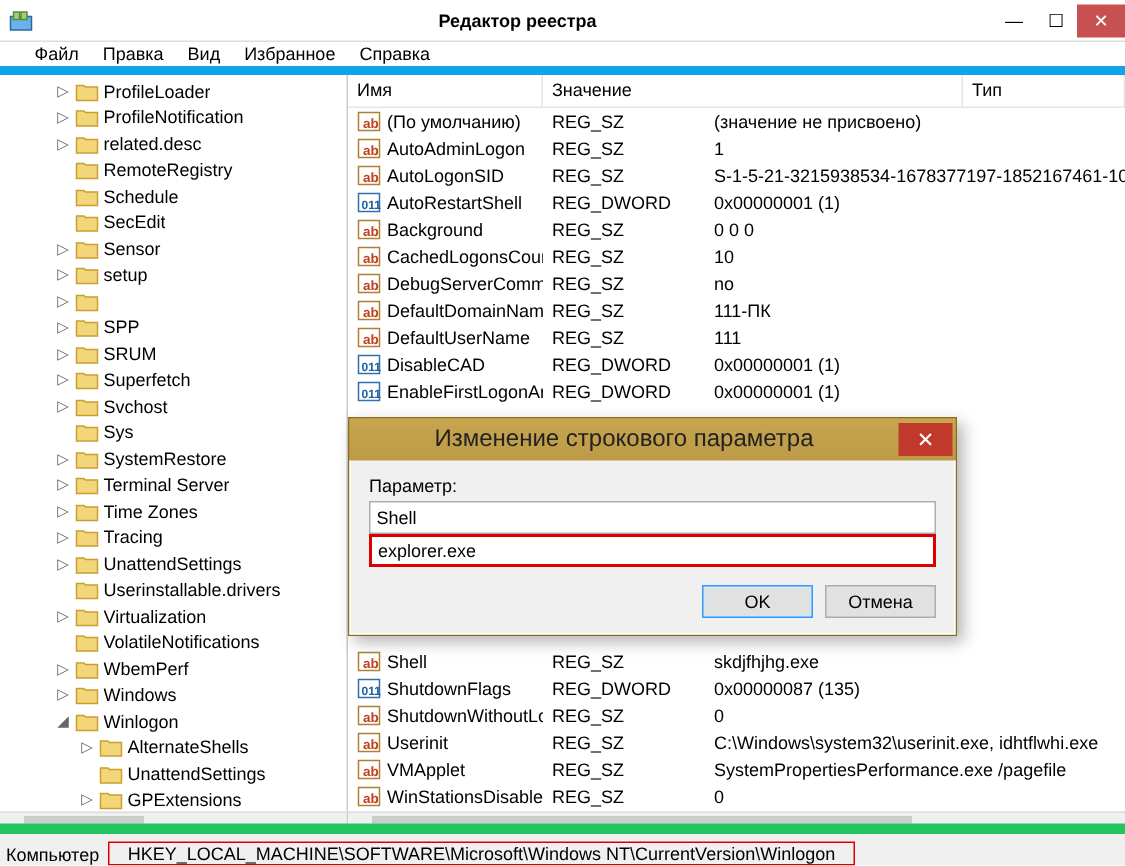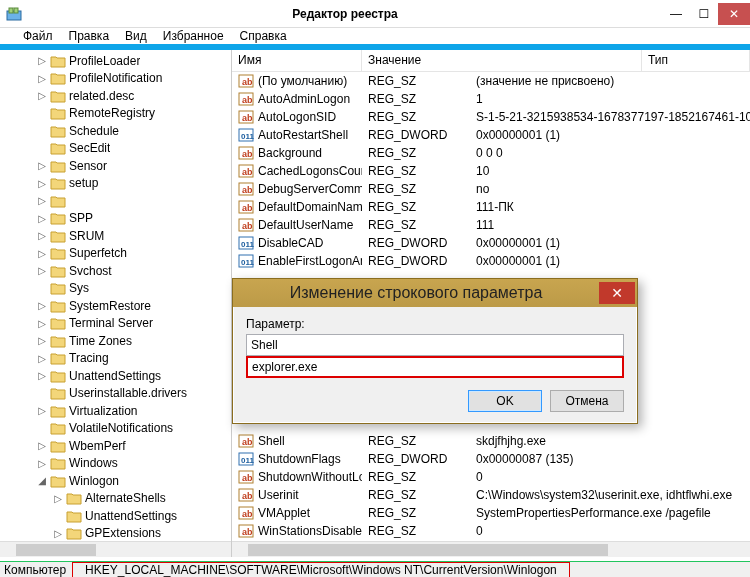--- a/index.html
+++ b/index.html
@@ -37,21 +37,21 @@
 .list-row .cell { padding: 0 6px; white-space: nowrap; overflow: hidden; }
 .list-row .cell.name { width: 130px; display: flex; align-items: center; }
 .list-row .cell.type { width: 108px; }
 .list-row .cell.value { flex: 1; }
 .val-icon { width: 16px; height: 16px; margin-right: 4px; flex-shrink: 0; }
 .underline-red { border-bottom: 2px solid #d00; }
 
 .scroll-h { position: absolute; bottom: 0; left: 0; right: 0; height: 16px; background: #f0f0f0; border-top: 1px solid #ddd; display: flex; align-items: center; }
 .scroll-h .thumb { background: #cdcdcd; height: 12px; margin: 0 16px; }
 
-.statusbar { position: absolute; bottom: 0; left: 0; right: 0; height: 16px; background: #f0f0f0; border-top: 1px solid #22c55e; display: flex; align-items: center; padding: 0 4px; }
+.statusbar { position: absolute; bottom: 0; left: 0; right: 0; height: 28px; background: #f0f0f0; border-top: 7px solid #22c55e; display: flex; align-items: flex-end; padding: 0 4px; }
 .statusbar .label { margin-right: 6px; }
 .statusbar .path { border: 1px solid #d00; padding: 0 12px; }
 
 .dialog { position: absolute; left: 232px; top: 278px; width: 406px; background: #c8a54f; border: 1px solid #8a6d1f; box-shadow: 4px 4px 10px rgba(0,0,0,0.3); }
 .dialog .dlg-title { height: 28px; display: flex; align-items: center; background: linear-gradient(#c8a54f,#bc9a47); color: #222; }
 .dialog .dlg-title .t { flex: 1; text-align: center; font-size: 16px; }
 .dialog .dlg-title .close { width: 36px; height: 22px; background: #c1392b; color: #fff; display: flex; align-items: center; justify-content: center; font-size: 14px; margin-right: 2px; }
 .dialog .dlg-body { background: #f0f0f0; padding: 10px 12px 10px 12px; border: 1px solid #fff; border-top: none; }
 .dialog .field-label { margin-bottom: 3px; }
 .dialog input[type=text] { width: 100%; height: 22px; padding: 2px 4px; border: 1px solid #abadb3; background: #fff; font-family: inherit; font-size: 12px; }

